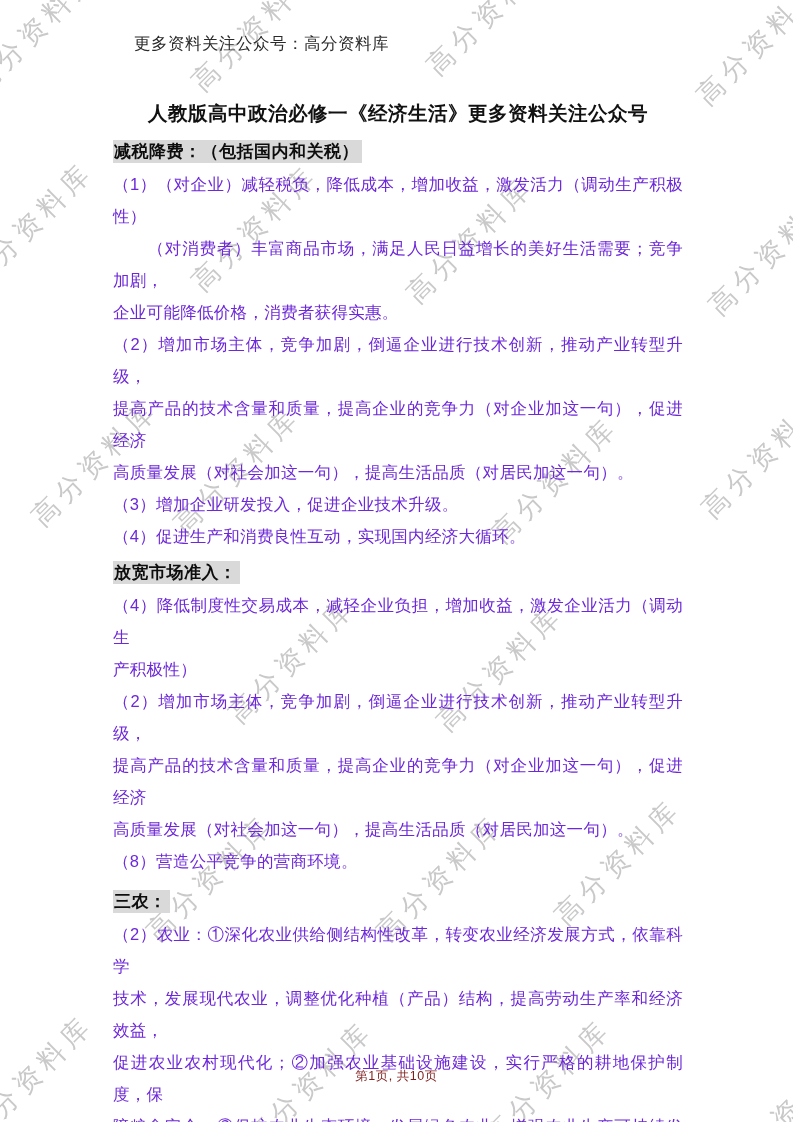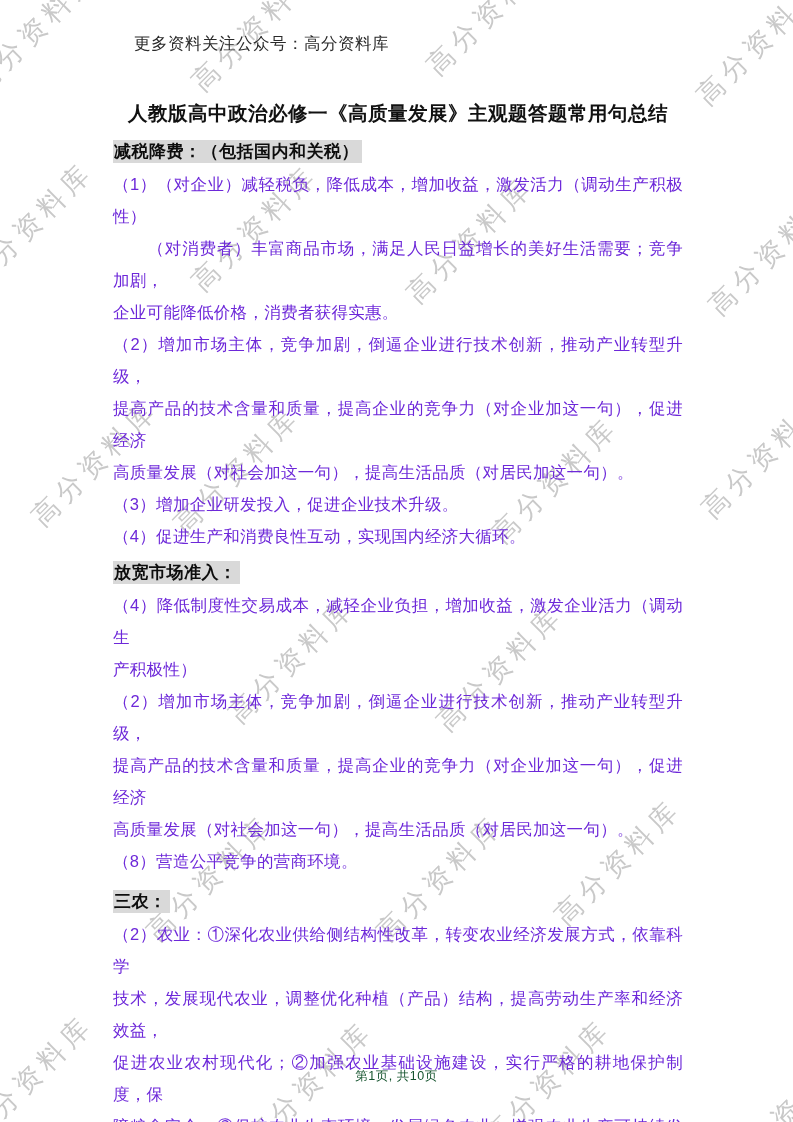--- a/index.html
+++ b/index.html
@@ -79,21 +79,21 @@
   .paras { margin-top: 5px; }
   .footer {
     position: absolute;
     left: 0;
     right: 0;
     top: 1068px;
     z-index: 1;
     text-align: center;
     font-size: 12.5px;
     letter-spacing: 0.5px;
-    color: #14532d;
+    color: #7f1d1d;
   }
 </style>
 </head>
 <body>
 
 <div class="page">
   <div class="wm-layer" id="wm-layer">
       <span class="wm" style="left: 35px; top: 30px;">高分资料库</span>
       <span class="wm" style="left: 255px; top: 28px;">高分资料库</span>
       <span class="wm" style="left: 490px; top: 12px;">高分资料库</span>
@@ -111,21 +111,21 @@
       <span class="wm" style="left: 210px; top: 878px;">高分资料库</span>
       <span class="wm" style="left: 440px; top: 878px;">高分资料库</span>
       <span class="wm" style="left: 618px; top: 862px;">高分资料库</span>
       <span class="wm" style="left: 30px; top: 1078px;">高分资料库</span>
       <span class="wm" style="left: 310px; top: 1084px;">高分资料库</span>
       <span class="wm" style="left: 548px; top: 1082px;">高分资料库</span>
       <span class="wm" style="left: 788px; top: 1112px;">高分资料库</span>
     </div>
   <div class="content">
     <div class="header-note">更多资料关注公众号：高分资料库</div>
-    <h1 class="doc-title">人教版高中政治必修一《高质量发展》主观题答题常用句总结</h1>
+    <h1 class="doc-title">人教版高中政治必修一《经济生活》更多资料关注公众号</h1>
     <div id="sections">
         <section>
           <div class="sec-heading-row"><span class="sec-heading">减税降费：（包括国内和关税）</span></div>
           <div class="paras">
             <div class="para">（1）（对企业）减轻税负，降低成本，增加收益，激发活力（调动生产积极性）
 　　（对消费者）丰富商品市场，满足人民日益增长的美好生活需要；竞争加剧，
 企业可能降低价格，消费者获得实惠。</div>
             <div class="para">（2）增加市场主体，竞争加剧，倒逼企业进行技术创新，推动产业转型升级，
 提高产品的技术含量和质量，提高企业的竞争力（对企业加这一句），促进经济
 高质量发展（对社会加这一句），提高生活品质（对居民加这一句）。</div>

